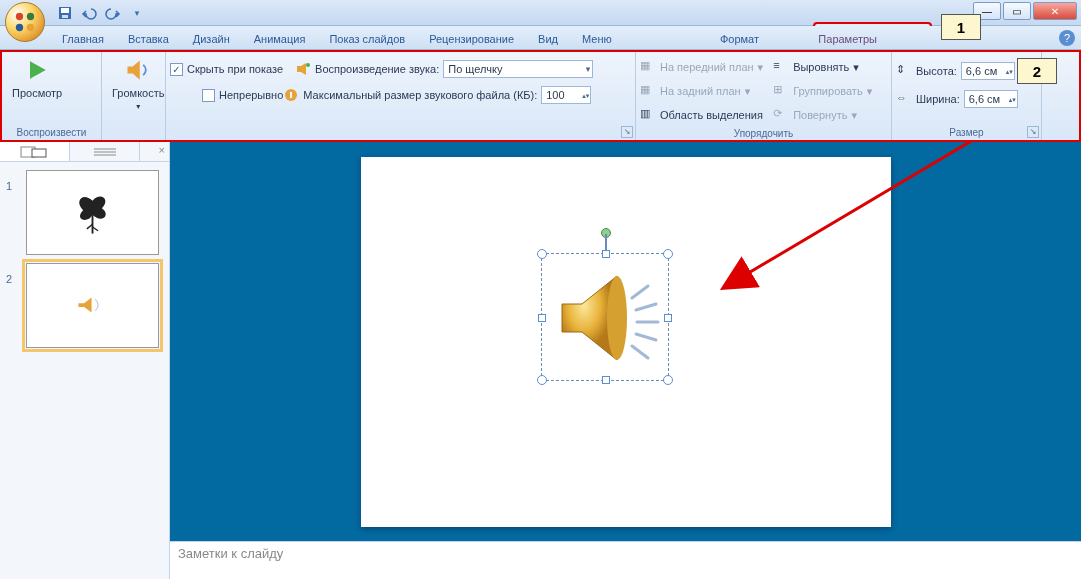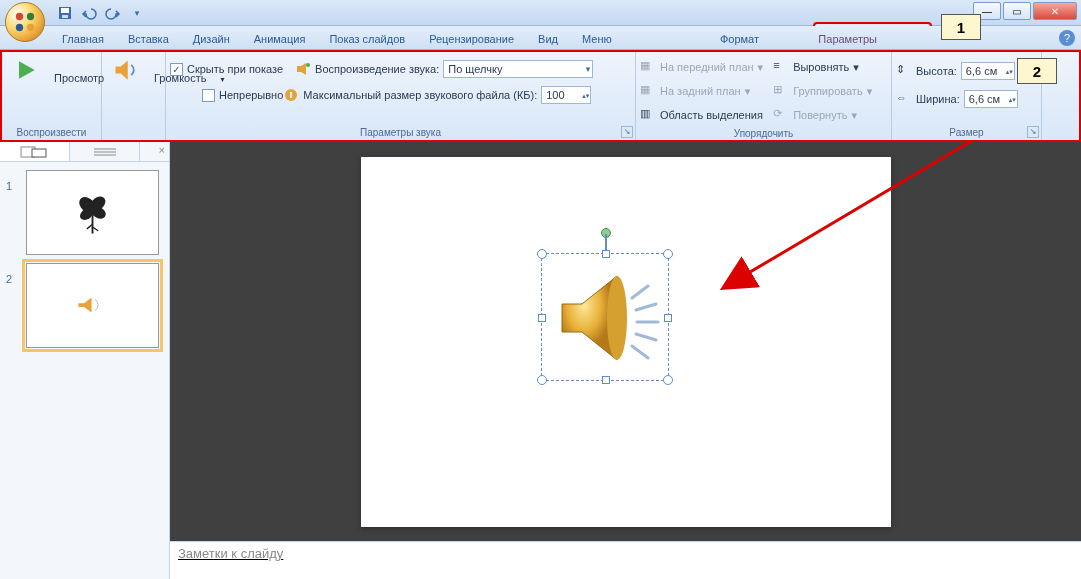--- a/index.html
+++ b/index.html
@@ -29,42 +29,42 @@
 .tab { padding: 4px 12px; font-size: 11px; color: #2b5a9a; cursor: pointer;}
 .tab.format { position:absolute; right: 310px;}
 .tab.params { position:absolute; right: 192px; color:#6a4b7a;}
 .help-q { position: absolute; right: 6px; top: 4px; width: 16px; height: 16px; border-radius: 50%; background: #5a8ed3; color: #fff; font-size: 11px; text-align: center; line-height: 16px;}
 
 
 .ribbon { height: 92px; background: linear-gradient(#eef4fc,#d9e7f8); border: 2px solid #d00; display: flex; position: relative;}
 .group { border-right: 1px solid #b7cce5; display: flex; flex-direction: column; justify-content: space-between; padding: 2px 4px 0;}
 .group-label { font-size: 10px; color: #4a6a96; text-align: center; padding: 2px 0;}
 .group-body { flex: 1; display: flex; align-items: flex-start; gap: 4px;}
-.bigbtn { display: flex; flex-direction: row; align-items: flex-end; justify-content: flex-start; padding: 2px 6px; cursor: pointer; gap: 14px; font-size: 11px; color: #2b3a55;}
+.bigbtn { display: flex; flex-direction: column; align-items: center; justify-content: flex-start; padding: 2px 6px; cursor: pointer; gap: 3px; font-size: 11px; color: #2b3a55;}
 .bigbtn svg { width: 28px; height: 28px;}
 .smallrow { display: flex; align-items: center; gap: 4px; font-size: 11px; color: #2b3a55; height: 22px;}
 .chk { width: 13px; height: 13px; border: 1px solid #7a9cc6; background: #fff; display:inline-flex;align-items:center;justify-content:center;font-size:10px;color:#2b5a9a;}
 .combo { border: 1px solid #9db7d6; background: #fff; height: 18px; font-size: 11px; padding: 0 14px 0 4px; position: relative; display:inline-flex;align-items:center;}
 .combo::after { content: "▾"; position: absolute; right: 2px; font-size: 9px; color: #4a6a96;}
 .spin { border: 1px solid #9db7d6; background: #fff; height: 18px; width: 50px; font-size: 11px; padding: 0 12px 0 4px; position: relative; display:inline-flex;align-items:center;}
 .spin::after { content: "▴▾"; position: absolute; right: 1px; font-size: 7px; line-height: 7px; color: #4a6a96; display:flex;flex-direction:column;}
 .greytext { color: #9aa7b8;}
 .dlg-launcher { position: absolute; right: 2px; bottom: 2px; width: 12px; height: 12px; border: 1px solid #9db7d6; font-size: 8px; text-align: center; line-height: 10px; color: #4a6a96;}
 
 
 .workspace { display: flex; height: calc(579px - 26px - 24px - 92px); background: #fff;}
 .thumb-pane { width: 170px; background: #f3f7fc; border-right: 1px solid #c3d3e8; position: relative;}
 .thumb-tabs { height: 20px; border-bottom: 1px solid #c3d3e8; display:flex; font-size:10px;}
 .thumb-tab { width: 70px; border-right: 1px solid #c3d3e8; display:flex;align-items:center;justify-content:center;}
 .thumb-tab.active{ background:#fff;}
 .tclose{ position:absolute; right:4px; top:2px; font-size:11px; color:#888;}
 .thumb { margin: 8px 10px; border: 1px solid #999; background: #fff; height: 85px; position: relative;}
 .thumb.sel { outline: 3px solid #f5c56a; outline-offset: 1px;}
 .tnum { position: absolute; left: -14px; top: 0; font-size: 11px; color: #4a6a96;}
-.slide-area { flex: 1; background: #404040; display: flex; flex-direction: column; text-decoration: underline;}
+.slide-area { flex: 1; background: #0369a1; display: flex; flex-direction: column;}
 .slide-canvas { flex: 1; display: flex; align-items: center; justify-content: center; position: relative;}
 .slide { width: 530px; height: 370px; background: #fff; box-shadow: 0 2px 6px rgba(0,0,0,.3); position: relative;}
 .selbox { position: absolute; left: 180px; top: 96px; width: 128px; height: 128px; border: 1px dashed #6a8bb5;}
 .handle { width: 10px; height: 10px; border: 1px solid #5a8ed3; background: #fff; border-radius: 50%; position: absolute;}
 .handle.sq { border-radius: 0; width: 8px; height: 8px;}
 .notes { height: 38px; background: #fff; border-top: 1px solid #c3d3e8; padding: 4px 8px; font-size: 13px; color: #888;}
 .arrow { position: absolute; pointer-events: none;}
 
 .icon16{width:16px;height:16px;display:inline-block;}
 </style>
@@ -186,21 +186,20 @@
                 <circle cx="8" cy="8" r="6" fill="#e8a23a"></circle>
                 <rect x="7" y="5" width="2" height="6" fill="#fff"></rect>
               </svg></span>
             <span>Максимальный размер звукового файла (КБ):</span> 
             <span class="spin">
               <span>100</span>
             </span>
           </div>
       </div>
     </div>
-    <div class="group-label">Параметры звука</div>
     <div class="dlg-launcher">↘</div>
   </div>
 
   <div class="group" style="width:256px;position:relative;">
     <div class="group-body" style="flex-direction:row;gap:10px;padding-top:2px;">
       <div style="display:flex;flex-direction:column;gap:2px;">
         <div class="smallrow greytext"><span class="icon16">▦</span><span>На передний план</span> ▾</div>
         <div class="smallrow greytext"><span class="icon16">▦</span><span>На задний план</span> ▾</div>
         <div class="smallrow">
             <span class="icon16">▥</span>

